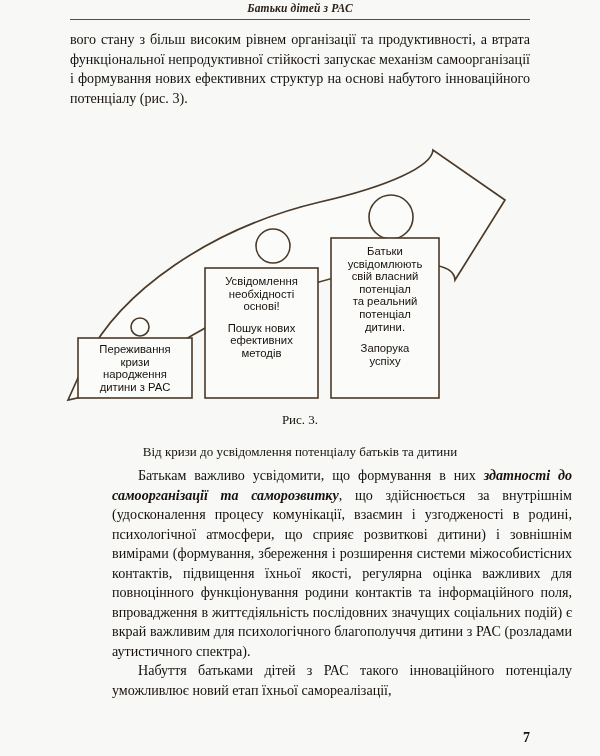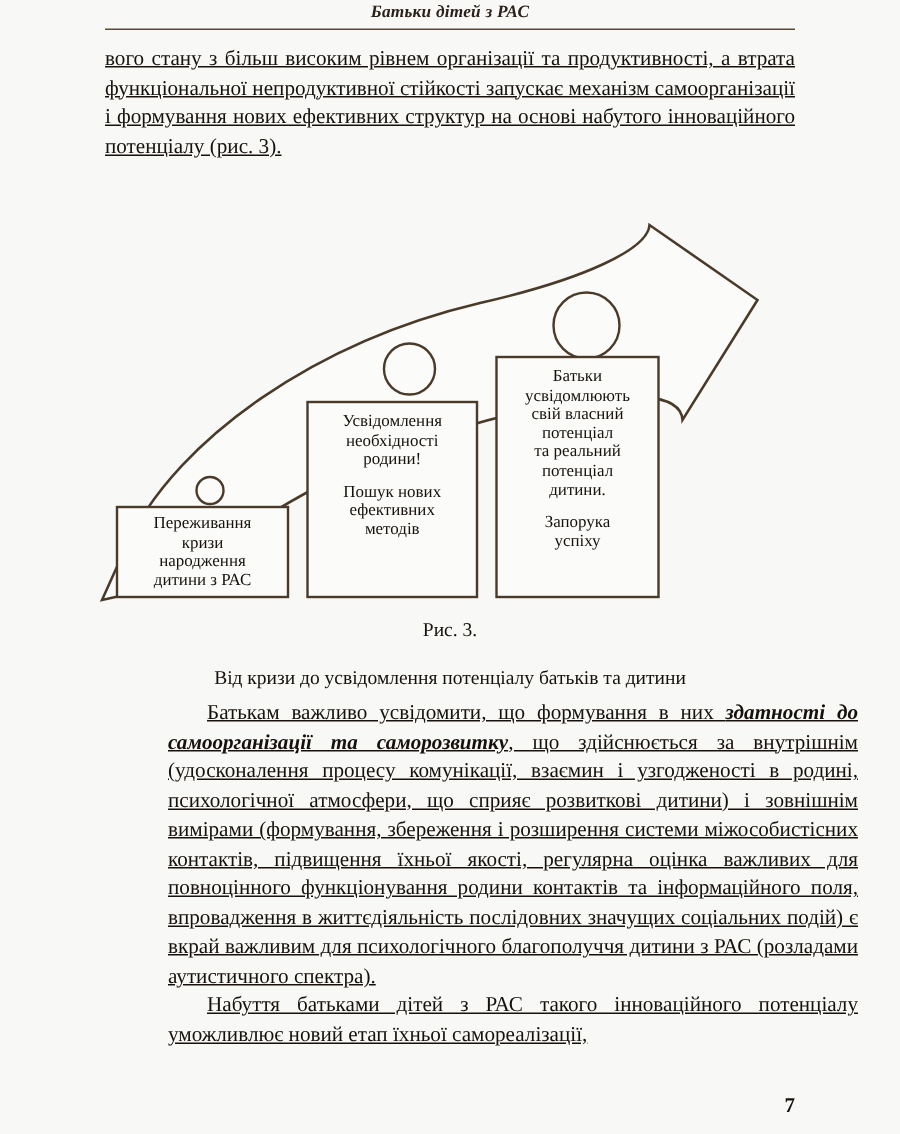--- a/index.html
+++ b/index.html
@@ -50,21 +50,20 @@
   
   .col {
     position: absolute;
     left: 70px;
     width: 460px;
     font-size: 14.1px;
     line-height: 19.55px;
     text-align: justify;
     text-justify: inter-word;
     color: #16110c;
-    text-decoration: underline;
   }
   .para {
     margin: 0;
     text-indent: 26px;
   }
   .para.noindent {
     text-indent: 0;
   }
   .para em.bi {
     font-style: italic;
@@ -100,21 +99,21 @@
     display: block;
     margin-bottom: 12px;
   }
   .fig-caption .title {
     display: block;
     margin-top: 11px;
   }
 
   
   .boxtext {
-    font-family: Liberation Serif, serif;
+    font-family: Liberation Sans, sans-serif;
     font-size: 11.3px;
     line-height: 12.6px;
     text-align: center;
     color: #16110c;
     font-weight: normal;
   }
   .boxtext .gap { display:block; height: 9px; }
 
   .box-overlay {
     position: absolute;
@@ -177,21 +176,21 @@
         <span>кризи</span><br>
         <span>народження</span><br>
         <span>дитини з РАС</span>
       </div>
     </div>
 
     <div class="box-overlay" style="left:145px; top:140px; width:113px; height:126px;">
       <div class="boxtext">
         <span>Усвідомлення</span><br>
         <span>необхідності</span><br>
-        <span>родини!</span>
+        <span>основі!</span>
         <span class="gap"></span>
         <span>Пошук нових</span><br>
         <span>ефективних</span><br>
         <span>методів</span>
       </div>
     </div>
 
     <div class="box-overlay" style="left:271px; top:110px; width:108px; height:156px;">
       <div class="boxtext">
         <span>Батьки</span><br>

